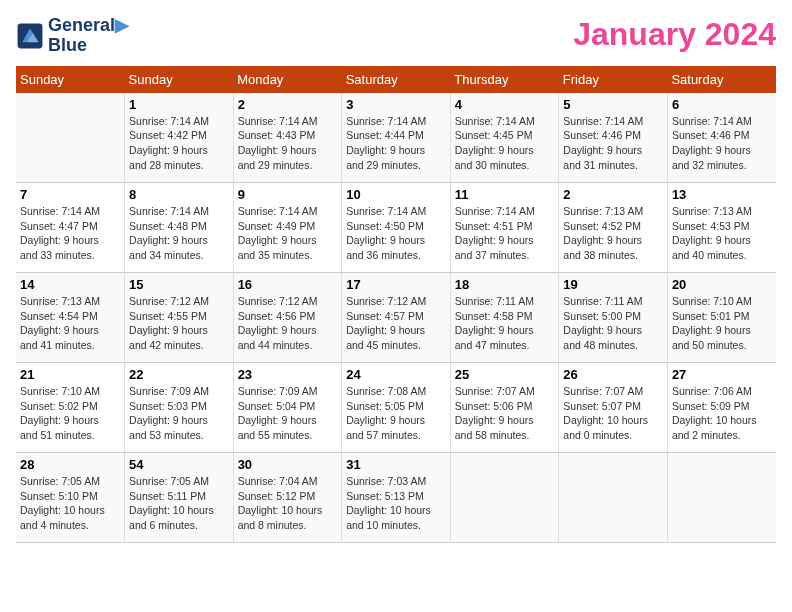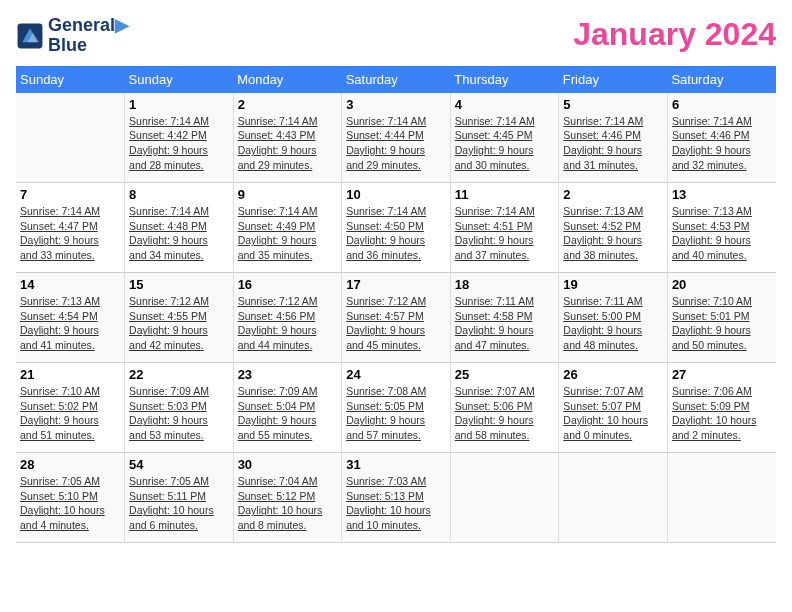--- a/index.html
+++ b/index.html
@@ -45,21 +45,21 @@
     .subtitle {
       font-size: 16px;
       color: #444;
     }
     table {
       width: 100%;
       border-collapse: collapse;
       font-size: 11px;
     }
     thead tr th {
-      background-color: #3b82f6;
+      background-color: #c2410c;
       color: #fff;
       padding: 6px 4px;
       text-align: left;
       font-size: 13px;
       font-weight: normal;
     }
     tbody tr {
       border-bottom: 1px solid #ccc;
     }
     tbody tr:nth-child(odd) {
@@ -79,21 +79,20 @@
     .day-number {
       font-size: 13px;
       font-weight: bold;
       display: block;
       margin-bottom: 2px;
     }
     .day-info {
       color: #333;
       font-size: 10.5px;
       line-height: 1.4;
-      text-decoration: underline;
     }
     .week-row td {
       height: 90px;
     }
   </style>
 </head>
 <body>
 
 <div class="header-area">
   <div class="logo">

